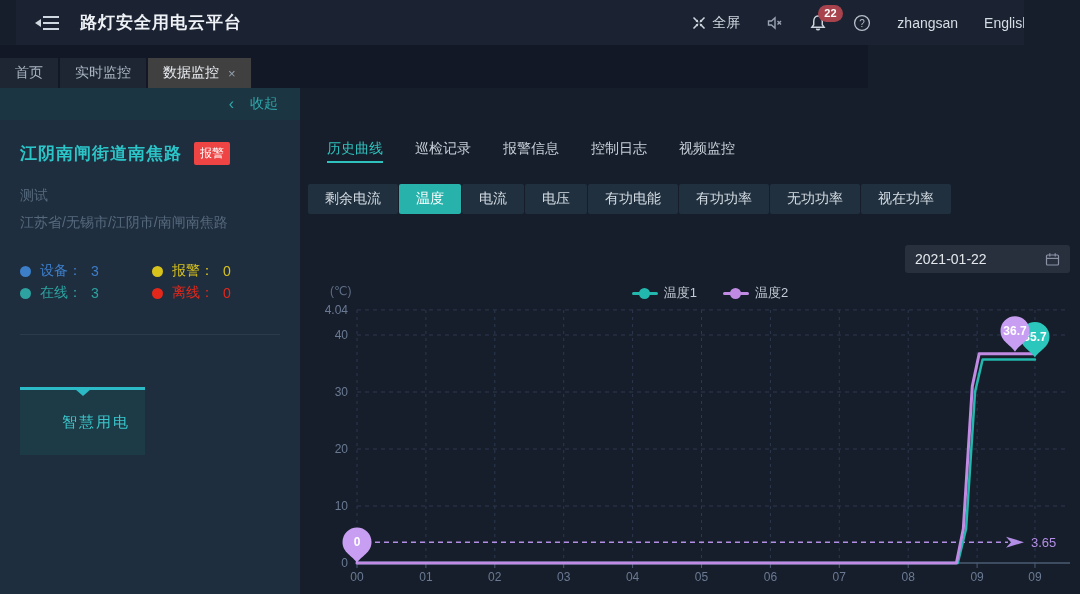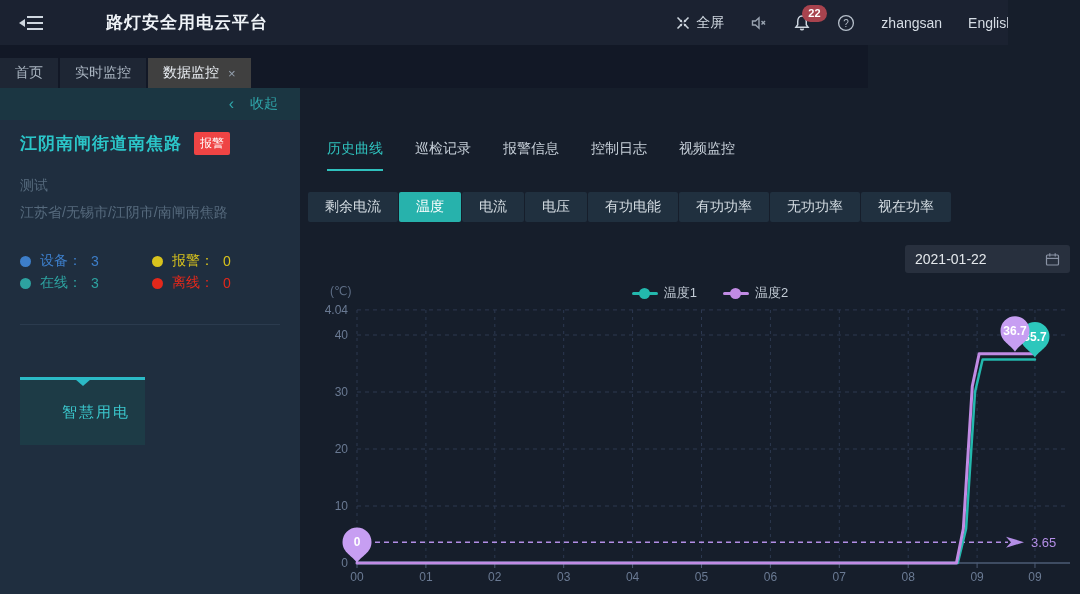--- a/index.html
+++ b/index.html
@@ -4,22 +4,22 @@
 <style>
   * { margin:0; padding:0; box-sizing:border-box; }
   html,body { width:1080px; height:594px; }
   body {
     position:relative; overflow:hidden;
     background:#161e2b; color:#cfd8e0;
     font-family:"Liberation Sans","DejaVu Sans",sans-serif;
   }
   
   .header {
-    position:absolute; top:0; left:0; width:1008px; height:45px;
-    background:#1b2231; display:flex; align-items:center; overflow:hidden;gap:42px;
+    position:absolute; top:0; left:16px; width:1008px; height:45px;
+    background:#1b2231; display:flex; align-items:center; overflow:hidden;
   }
   .ham { margin-left:18px; cursor:pointer; display:flex; align-items:center; }
   .app-title { margin-left:20px; font-size:17px; font-weight:bold; color:#eef2f6; letter-spacing:1px; }
   .header-right { margin-left:auto; display:flex; align-items:center; gap:26px; padding-right:2px; }
   .hbtn { display:flex; align-items:center; gap:5px; color:#cdd5de; font-size:14px; cursor:pointer; white-space:nowrap; }
   .bell-wrap { position:relative; }
   .badge {
     position:absolute; top:-9px; left:9px; background:#a8434e; color:#fff;
     font-size:11px; line-height:1; padding:3px 6px; border-radius:9px; font-weight:bold;
   }
@@ -40,21 +40,21 @@
   .side-strip {
     position:absolute; top:88px; left:0; width:300px; height:32px;
     background:#1b3642; display:flex; align-items:center; justify-content:flex-end;
   }
   .collapse-link { color:#2fa7ab; font-size:14px; margin-right:22px; cursor:pointer; display:flex; align-items:center; gap:16px; }
   .chevron-left-icon::before { content:"‹"; font-size:16px; }
   .sidebar {
     position:absolute; top:120px; left:0; width:300px; height:474px;
     background:#1f2e3f;
   }
-  .station-row { margin:12px 20px 0; display:flex; align-items:flex-end; gap:12px; }
+  .station-row { margin:22px 20px 0; display:flex; align-items:flex-end; gap:12px; }
   .station-name { color:#2bc5c8; font-size:17px; font-weight:bold; letter-spacing:1px; }
   .alarm-badge { background:#ef4444; color:#fff; font-size:12px; padding:3px 6px; border-radius:2px; }
   .station-sub { margin:22px 20px 0; color:#566a7d; font-size:14px; }
   .station-addr { margin:9px 20px 0; color:#566a7d; font-size:14px; }
   .stats { margin:30px 20px 0; display:grid; grid-template-columns:132px auto; row-gap:4px; }
   .stat { display:flex; align-items:center; gap:9px; font-size:14px; }
   .stat .dot { width:11px; height:11px; border-radius:50%; }
   .divider { margin:32px 20px 0; border-top:1px solid #2b3b4e; }
   .module-card {
     position:relative; margin:52px 0 0 20px; width:125px; height:68px;
@@ -63,21 +63,21 @@
   }
   .module-card .tri {
     position:absolute; top:-1px; left:50%; transform:translateX(-50%);
     width:0; height:0; border-left:8px solid transparent; border-right:8px solid transparent;
     border-top:7px solid #2bbac6;
   }
   .module-card .lbl { color:#3bc7cd; font-size:15px; letter-spacing:2px;margin-left:27px; }
   
   .main { position:absolute; top:88px; left:300px; width:780px; height:506px; }
   .main-tabs { margin:52px 0 0 27px; display:flex; gap:32px; }
-  .mtab { font-size:14px; color:#c6cfd8; padding-bottom:11px; cursor:pointer; border-bottom:2px solid transparent; }
+  .mtab { font-size:14px; color:#c6cfd8; padding-bottom:3px; cursor:pointer; border-bottom:2px solid transparent; }
   .mtab.active { color:#2fc1bd; border-bottom:2px solid #2fc1bd; }
   .metric-row { margin:21px 0 0 8px; display:flex; gap:1px; }
   .mbtn {
     height:30px; padding:0 17px; display:flex; align-items:center;
     background:#20303f; color:#d5dde3; font-size:14px; cursor:pointer; border-radius:2px;
   }
   .mbtn.active { background:#27b2ac; color:#ffffff; }
   .date-row { position:absolute; top:157px; right:10px; }
   .date-input {
     width:165px; height:28px; background:#28303e; border-radius:3px; cursor:pointer;

